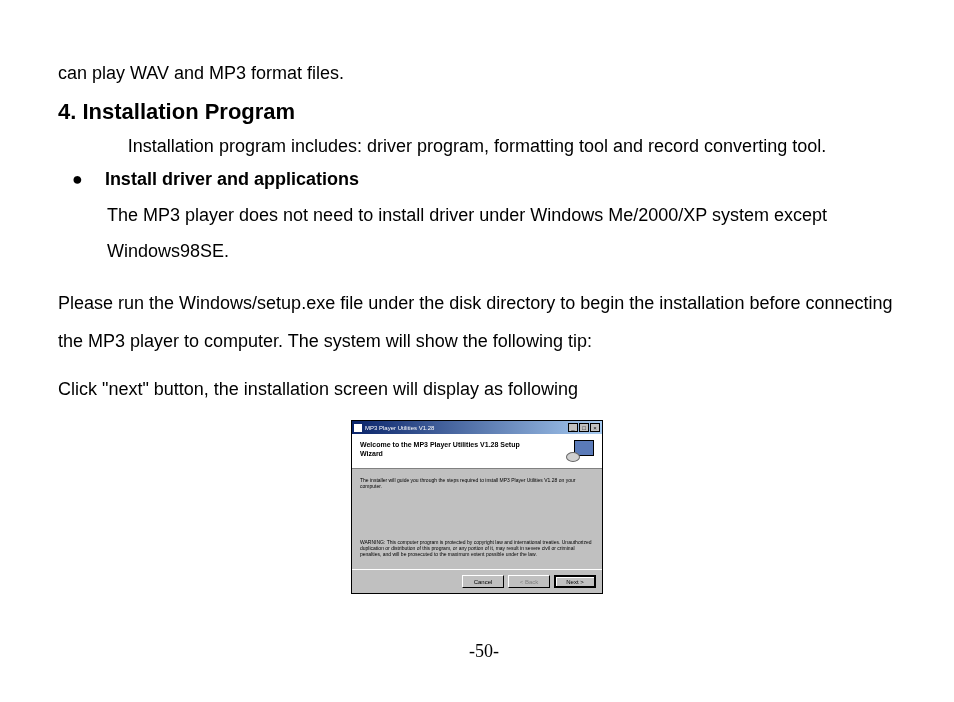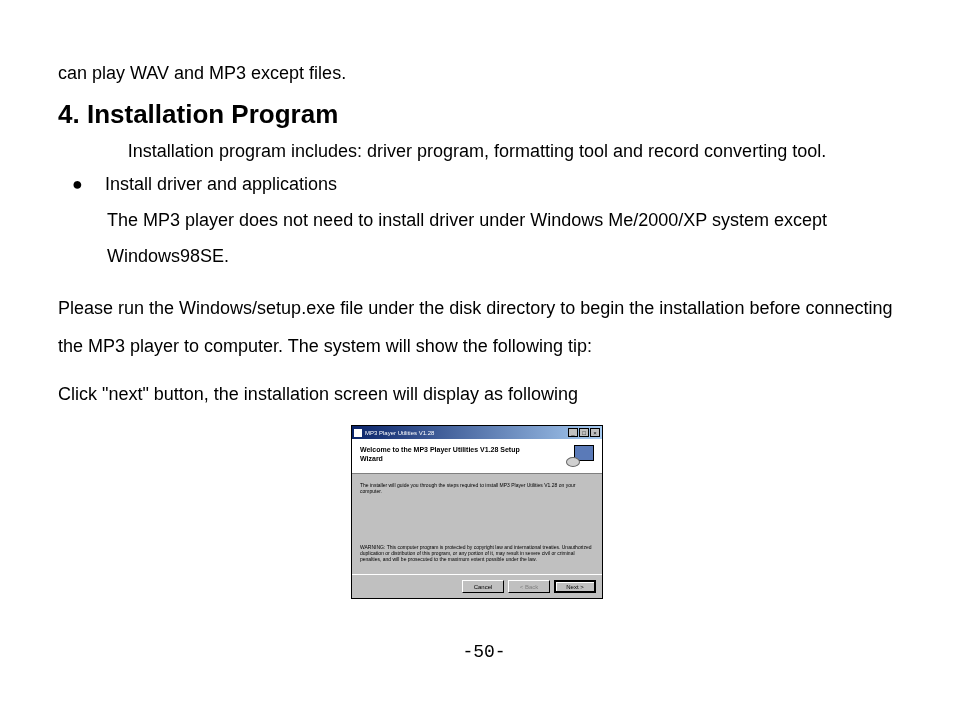--- a/index.html
+++ b/index.html
@@ -17,21 +17,21 @@
       padding: 60px 58px 40px 58px;
     }
     .doc-text {
       font-size: 18px;
       line-height: 1.5;
     }
     .intro-line {
       margin-bottom: 12px;
     }
     .section-heading {
-      font-size: 26px;
+      font-size: 22px;
       font-weight: bold;
       margin-bottom: 8px;
     }
     .section-desc {
       margin-bottom: 6px;
       text-align: center;
     }
     .bullet-row {
       display: flex;
       align-items: flex-start;
@@ -39,20 +39,21 @@
       margin-bottom: 4px;
     }
     .bullet-dot {
       font-size: 18px;
       margin-right: 22px;
       line-height: 1.5;
     }
     .bullet-text {
       font-size: 18px;
       line-height: 1.5;
+      font-weight: bold;
     }
     .indented-block {
       margin-left: 49px;
       margin-bottom: 16px;
       line-height: 2.0;
     }
     .para-block {
       line-height: 2.1;
       margin-bottom: 10px;
       margin-top: 8px;
@@ -184,27 +185,27 @@
       border: 2px solid #000;
       box-shadow: inset 1px 1px 0 #fff;
     }
     .page-number {
       position: absolute;
       bottom: 40px;
       left: 14px;
       right: 0;
       text-align: center;
       font-size: 18px;
-      font-family: Liberation Mono, monospace;
+      font-family: Liberation Serif, serif;
     }
   </style>
 </head>
 <body>
 
-<div class="doc-text intro-line">can play WAV and MP3 except files.</div>
+<div class="doc-text intro-line">can play WAV and MP3 format files.</div>
 
 <div class="section-heading">4. Installation Program</div>
 
 <div class="doc-text section-desc">Installation program includes: driver program, formatting tool and record converting tool.</div>
 
 <div class="bullet-row">
   <span class="bullet-dot">●</span>
   <span class="bullet-text">Install driver and applications</span>
 </div>
 

